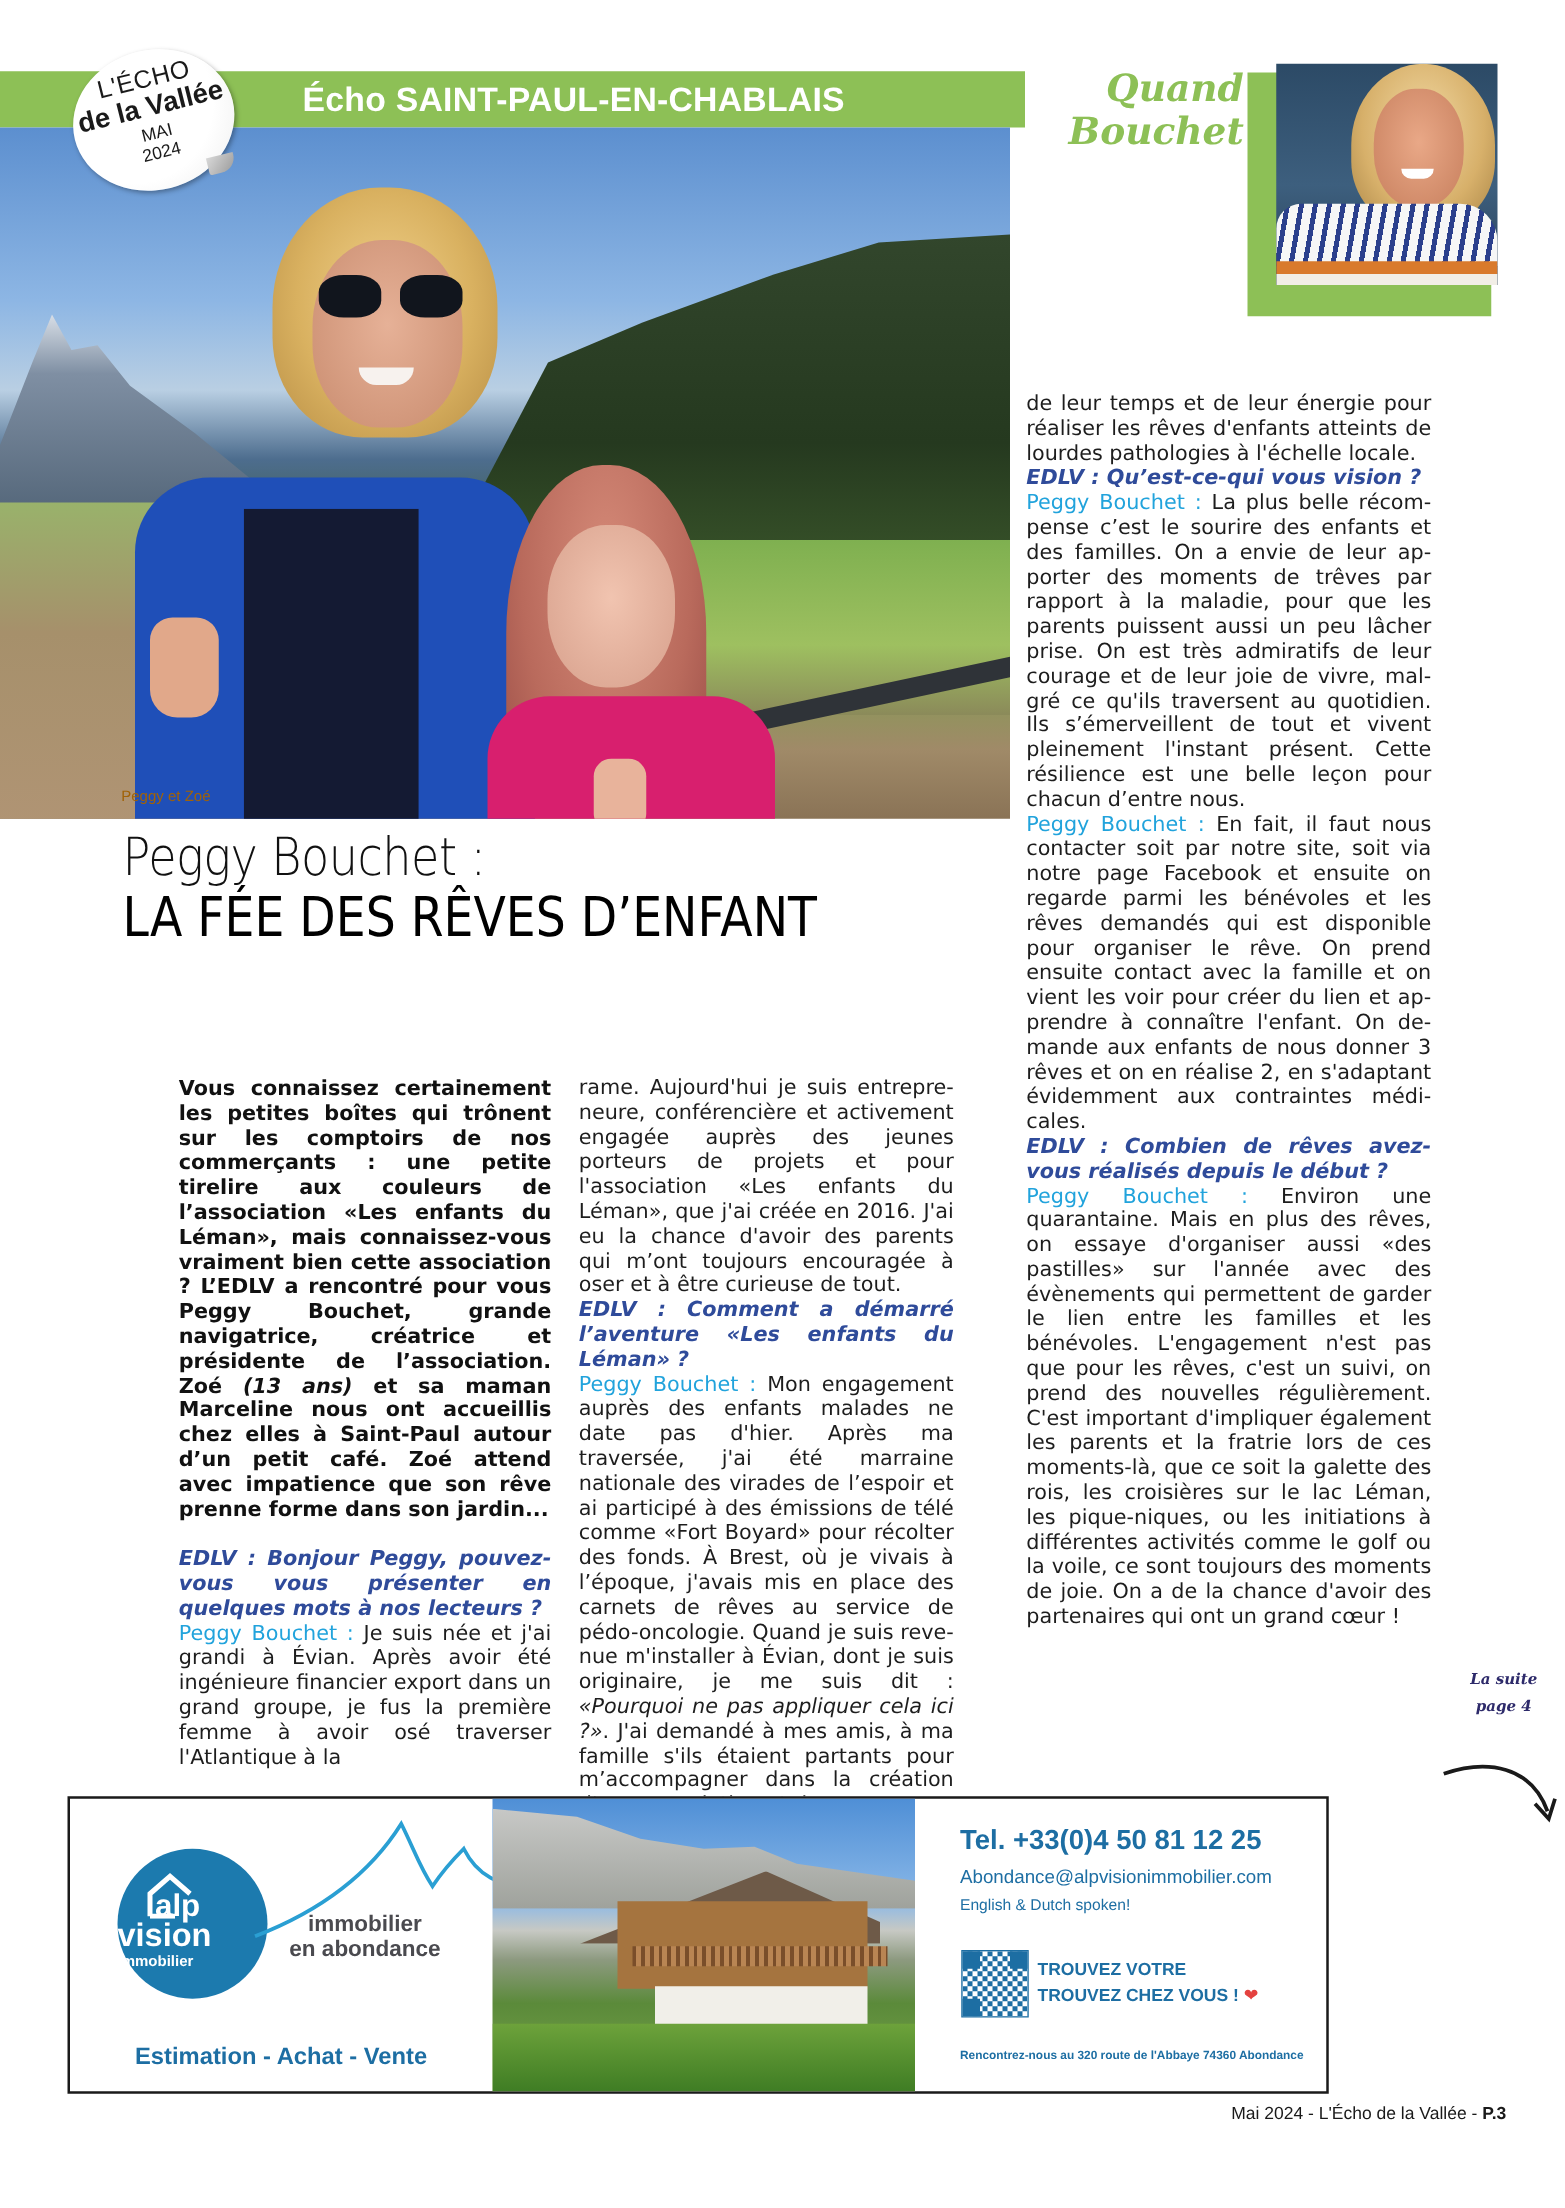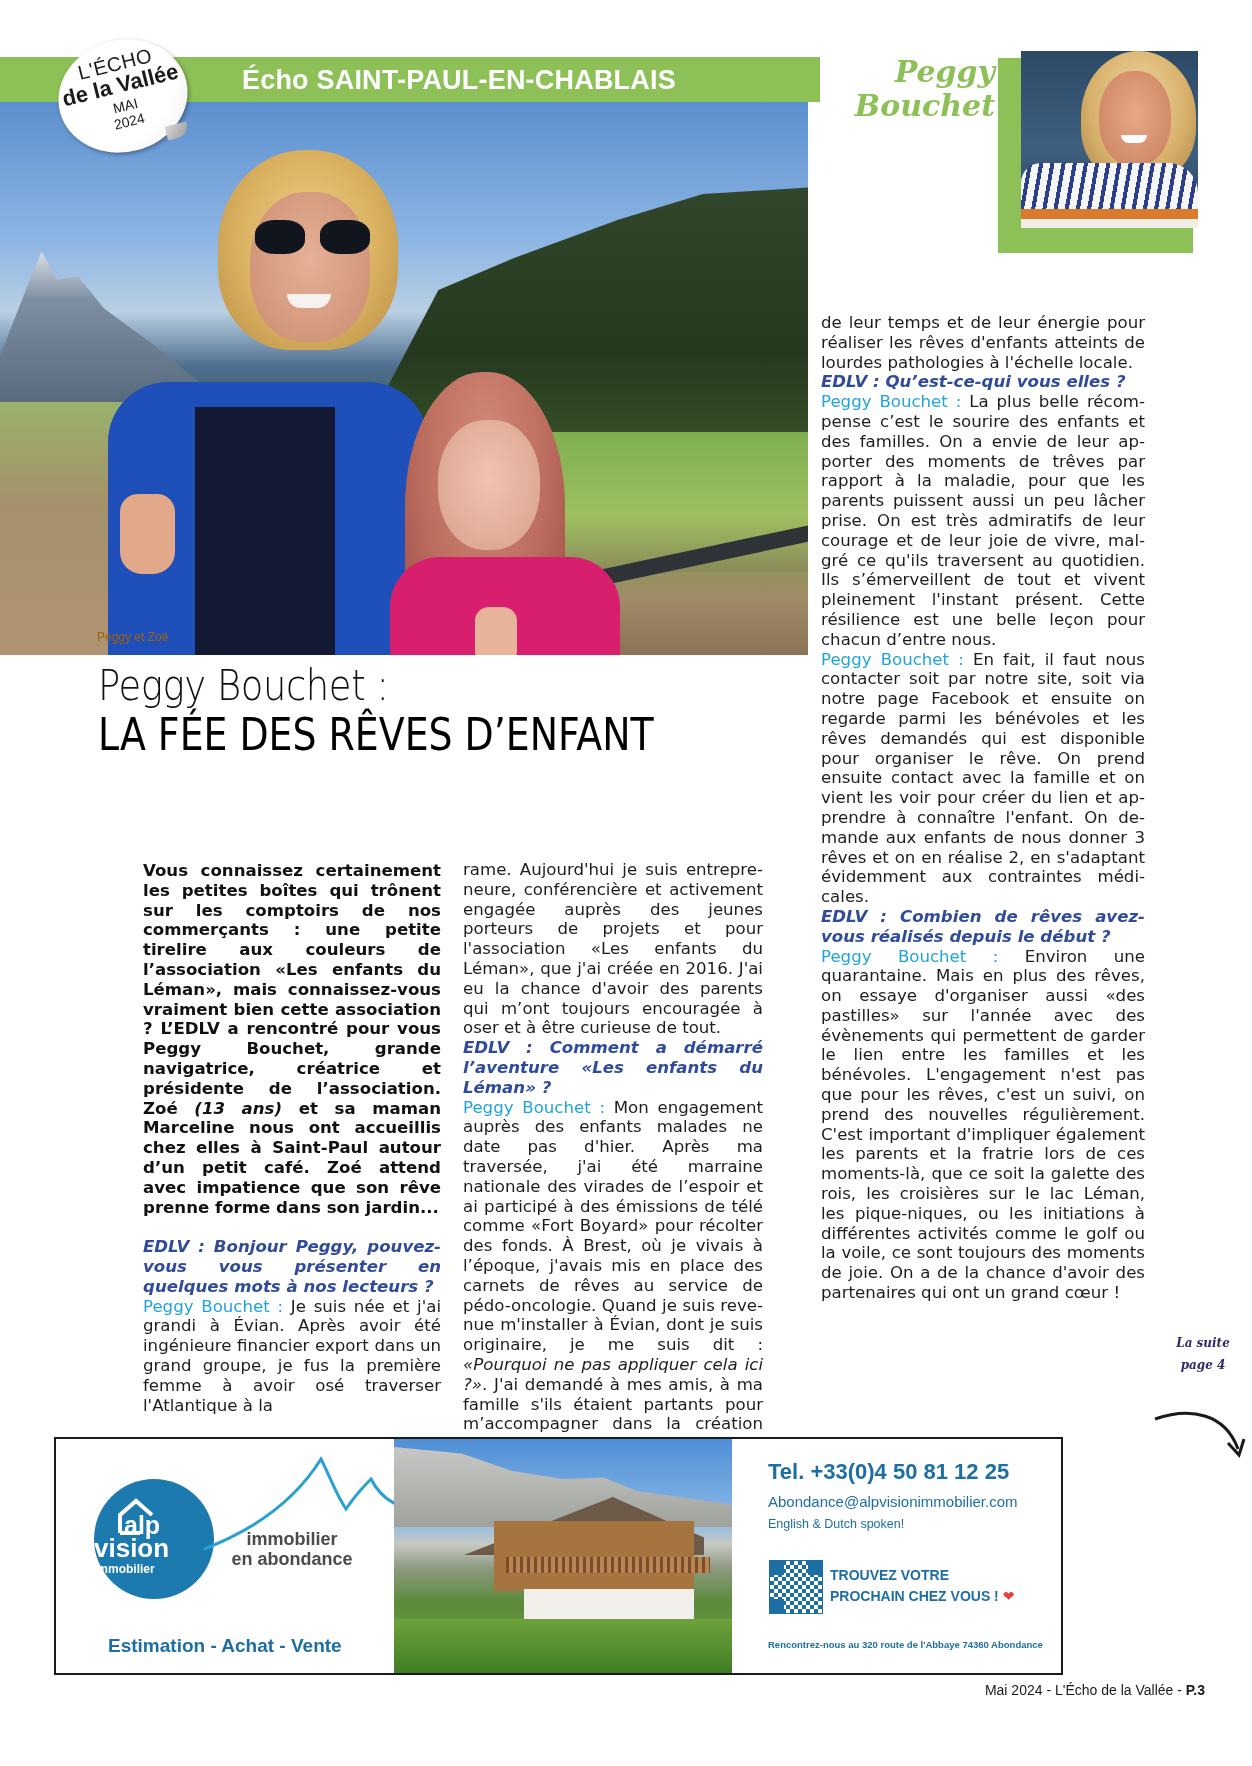--- a/index.html
+++ b/index.html
@@ -284,21 +284,21 @@
 
 <div class="sticker">
   <div class="s1">L'ÉCHO</div>
   <div class="s2">de la Vallée</div>
   <div class="s3">MAI</div>
   <div class="s4">2024</div>
   <div class="curl"></div>
 </div>
 
 <div class="portrait-name">
-  <div>Peggy</div>
+  <div>Quand</div>
   <div>Bouchet</div>
 </div>
 <div class="portrait-green"></div>
 <div class="portrait-photo">
   <div class="hair"></div>
   <div class="face"></div>
   <div class="smile"></div>
   <div class="stripes"></div>
   <div class="boat"></div>
 </div>
@@ -314,21 +314,21 @@
 </div>
 
 <div class="col col-2">
   <p class="body"><span id="a0b">rame. Aujourd'hui je suis entrepre­neure, conférencière et activement engagée auprès des jeunes porteurs de projets et pour l'association «Les enfants du Léman», que j'ai créée en 2016. J'ai eu la chance d'avoir des pa­rents qui m’ont toujours encouragée à oser et à être curieuse de tout.</span></p>
   <p class="q">EDLV : Comment a démarré l’aven­ture «Les enfants du Léman» ?</p>
   <p class="body"><span class="who">Peggy Bouchet :</span> <span>Mon engagement auprès des enfants malades ne date pas d'hier. Après ma traversée, j'ai été marraine nationale des virades de l’espoir et ai participé à des émis­sions de télé comme «Fort Boyard» pour récolter des fonds. À Brest, où je vivais à l’époque, j'avais mis en place des carnets de rêves au service de pédo-oncologie. Quand je suis reve­nue m'installer à Évian, dont je suis originaire, je me suis dit : </span><i>«Pourquoi ne pas appliquer cela ici ?»</i><span id="a1b">. J'ai demandé à mes amis, à ma famille s'ils étaient partants pour m’accompagner dans la création d'une association et donner</span></p>
 </div>
 
 <div class="col col-3">
   <p class="body"><span id="a1c">de leur temps et de leur énergie pour réaliser les rêves d'enfants atteints de lourdes pathologies à l'échelle locale.</span></p>
-  <p class="q">EDLV : Qu’est-ce-qui vous elles ?</p>
+  <p class="q">EDLV : Qu’est-ce-qui vous vision ?</p>
   <p class="body"><span class="who">Peggy Bouchet :</span> <span>La plus belle récom­pense c’est le sourire des enfants et des familles. On a envie de leur ap­porter des moments de trêves par rapport à la maladie, pour que les parents puissent aussi un peu lâcher prise. On est très admiratifs de leur courage et de leur joie de vivre, mal­gré ce qu'ils traversent au quotidien. Ils s’émerveillent de tout et vivent pleinement l'instant présent. Cette résilience est une belle leçon pour chacun d’entre nous.</span></p>
   <p class="body"><span class="who">Peggy Bouchet :</span> <span>En fait, il faut nous contacter soit par notre site, soit via notre page Facebook et ensuite on regarde parmi les bénévoles et les rêves demandés qui est disponible pour organiser le rêve. On prend ensuite contact avec la famille et on vient les voir pour créer du lien et ap­prendre à connaître l'enfant. On de­mande aux enfants de nous donner 3 rêves et on en réalise 2, en s'adaptant évidemment aux contraintes médi­cales.</span></p>
   <p class="q">EDLV : Combien de rêves avez-vous réalisés depuis le début ?</p>
   <p class="body"><span class="who">Peggy Bouchet :</span> <span>Environ une quarantaine. Mais en plus des rêves, on essaye d'organiser aussi «des pastilles» sur l'année avec des évènements qui permettent de garder le lien entre les familles et les bénévoles.  L'engagement n'est pas que pour les rêves, c'est un suivi, on prend des nouvelles régulièrement. C'est important d'impliquer également les parents et la fratrie lors de ces moments-là, que ce soit la galette des rois, les croisières sur le lac Léman, les pique-niques, ou les initiations à différentes activités comme le golf ou la voile, ce sont toujours des moments de joie. On a de la chance d'avoir des partenaires qui ont un grand cœur !</span></p>
 </div>
 
 <div class="suite">
   <div>La suite</div>
   <div>page 4</div>
 </div>
@@ -364,18 +364,18 @@
     <div class="chalet-base"></div>
     <div class="lawn"></div>
   </div>
 
   <div class="ad-phone">Tel. +33(0)4 50 81 12 25</div>
   <div class="ad-email">Abondance@alpvisionimmobilier.com</div>
   <div class="ad-lang">English &amp; Dutch spoken!</div>
   <div class="ad-qr"></div>
   <div class="ad-cta">
     <div>TROUVEZ VOTRE</div>
-    <div><span>PROCHAIN CHEZ VOUS !</span> <span class="heart">❤</span></div>
+    <div><span>TROUVEZ CHEZ VOUS !</span> <span class="heart">❤</span></div>
   </div>
   <div class="ad-address">Rencontrez-nous au 320 route de l'Abbaye 74360 Abondance</div>
 </div>
 
 <div class="footer"><span>Mai 2024 - L'Écho de la Vallée - </span><b>P.3</b></div>
 
 </body></html>

